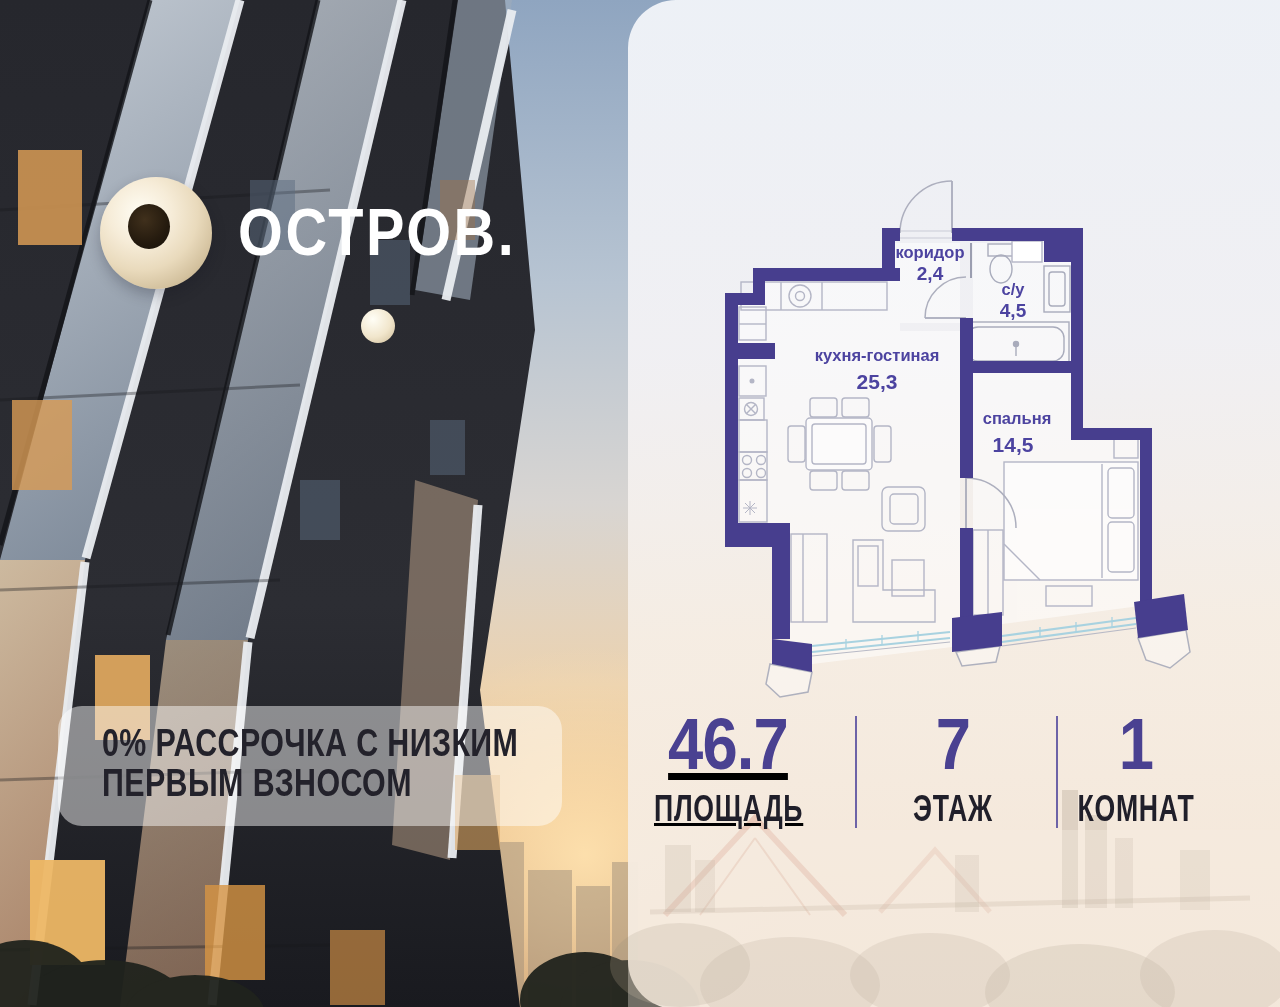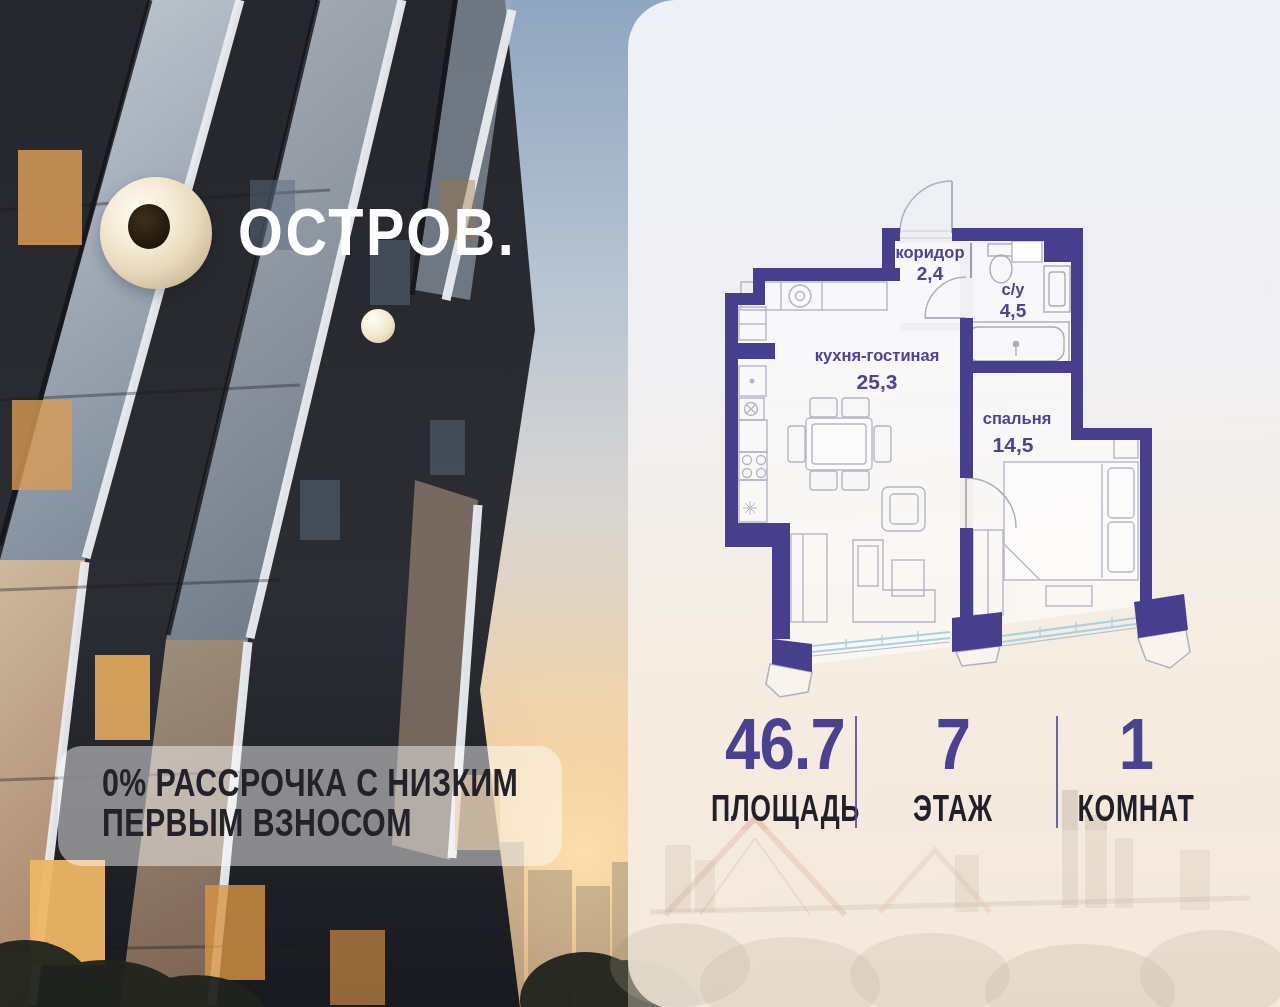--- a/index.html
+++ b/index.html
@@ -39,32 +39,32 @@
   }
   .logo-text{
     position:absolute;left:238px;top:198px;color:#ffffff;
     font-size:67px;font-weight:700;letter-spacing:3px;white-space:nowrap;
     transform:scaleX(0.86);transform-origin:left center;line-height:1;
   }
 
   
   .promo-card{
     position:absolute;left:58px;top:706px;width:504px;height:120px;border-radius:24px;
-    background:rgba(255,255,255,0.47);z-index:5;margin-top:40px;
+    background:rgba(255,255,255,0.47);z-index:5;
   }
   .promo-text{
     position:absolute;left:44px;top:17px;color:#23222b;font-weight:700;
     font-size:38px;line-height:40px;letter-spacing:0.5px;white-space:nowrap;
     transform:scaleX(0.80);transform-origin:left top;
   }
 
   
   .stats{position:absolute;left:0;top:0;z-index:6;}
   .stat-col{position:absolute;top:712px;width:200px;text-align:center;}
-  .stat-col.c1{left:685px;}
+  .stat-col.c1{left:628px;text-decoration:underline;}
   .stat-col.c2{left:853px;}
   .stat-col.c3{left:1036px;}
   .stat-value{
     display:block;color:#4a4191;font-weight:700;font-size:72px;line-height:64px;
     transform:scaleX(0.88);transform-origin:50% 50%;letter-spacing:-1px;
   }
   .stat-label{
     display:block;margin-top:16px;color:#201f2a;font-weight:700;font-size:36px;line-height:34px;
     transform:scaleX(0.74);transform-origin:50% 50%;letter-spacing:1px;white-space:nowrap;
   }

